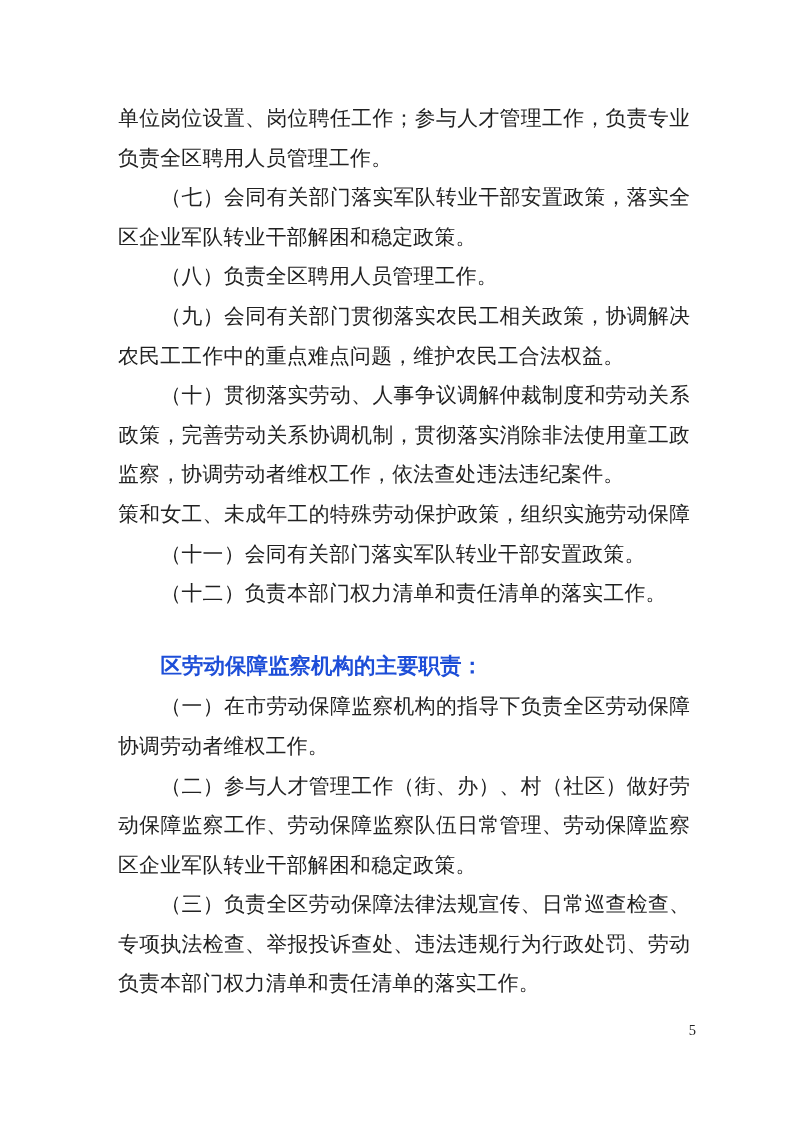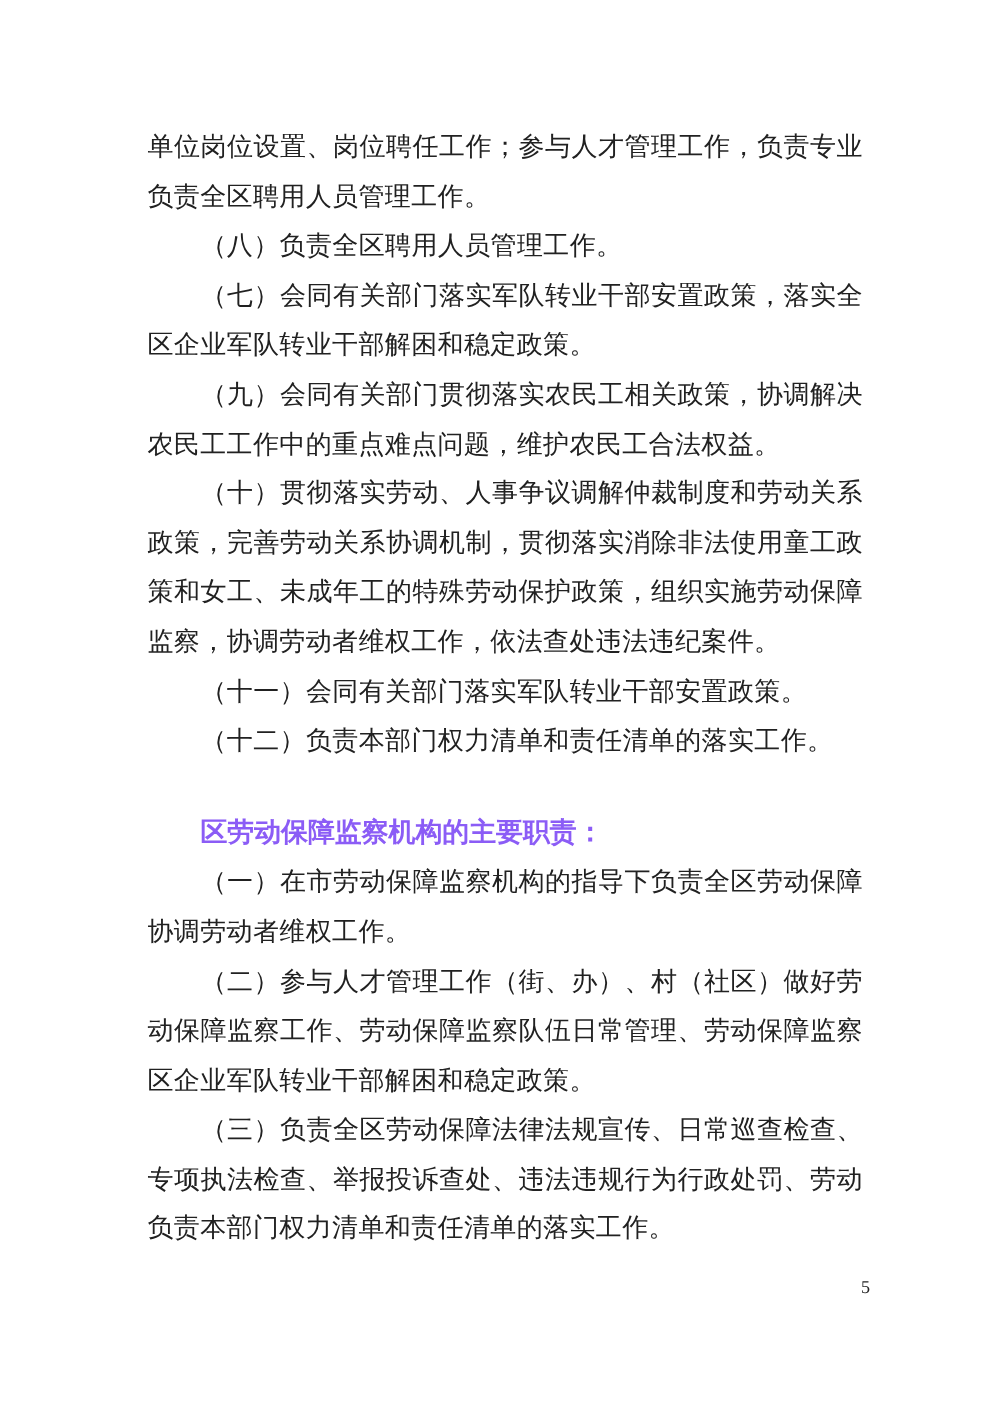--- a/index.html
+++ b/index.html
@@ -1,15 +1,15 @@
 <!DOCTYPE html>
 <html><head>
 <meta charset="utf-8">
 <style>
-  * { margin: 0; padding: 0; box-sizing: border-box; }
+  * { margin: 0; padding: 0; box-sizing: border-box; border-radius: 32px; }
   html, body { background: #ffffff; }
   body {
     width: 793px; height: 1122px;
     position: relative;
     font-family: "Liberation Serif", "DejaVu Serif", serif;
   }
   .page {
     position: absolute; left: 0; top: 0;
     width: 793px; height: 1122px;
     background: #ffffff;
@@ -36,21 +36,21 @@
     overflow: hidden;
     letter-spacing: 0;
   }
   .heading-line {
     height: 39.6px;
     line-height: 39.6px;
     text-indent: 42.4px;
     font-family: "Liberation Sans", "DejaVu Sans", sans-serif;
     font-weight: 700;
     font-size: 21.5px;
-    color: #8b5cf6;
+    color: #1d4ed8;
     white-space: nowrap;
   }
   .spacer { height: 34px; }
   .page-footer {
     position: absolute;
     left: 0; top: 1020px;
     width: 793px;
     padding-right: 97px;
     text-align: right;
     font-size: 14.5px;
@@ -62,35 +62,35 @@
 </head>
 <body>
 
 <div class="page">
   <div class="doc-body" id="doc-body">
       <div>
         <div class="text-line j">单位岗位设置、岗位聘任工作；参与人才管理工作，负责专业</div>
         <div class="text-line">负责全区聘用人员管理工作。</div>
       </div>
       <div>
-        <div class="text-line indent">（八）负责全区聘用人员管理工作。</div>
+        <div class="text-line indent j">（七）会同有关部门落实军队转业干部安置政策，落实全</div>
+        <div class="text-line">区企业军队转业干部解困和稳定政策。</div>
       </div>
       <div>
-        <div class="text-line indent j">（七）会同有关部门落实军队转业干部安置政策，落实全</div>
-        <div class="text-line">区企业军队转业干部解困和稳定政策。</div>
+        <div class="text-line indent">（八）负责全区聘用人员管理工作。</div>
       </div>
       <div>
         <div class="text-line indent j">（九）会同有关部门贯彻落实农民工相关政策，协调解决</div>
         <div class="text-line">农民工工作中的重点难点问题，维护农民工合法权益。</div>
       </div>
       <div>
         <div class="text-line indent j">（十）贯彻落实劳动、人事争议调解仲裁制度和劳动关系</div>
         <div class="text-line j">政策，完善劳动关系协调机制，贯彻落实消除非法使用童工政</div>
+        <div class="text-line">监察，协调劳动者维权工作，依法查处违法违纪案件。</div>
         <div class="text-line j">策和女工、未成年工的特殊劳动保护政策，组织实施劳动保障</div>
-        <div class="text-line">监察，协调劳动者维权工作，依法查处违法违纪案件。</div>
       </div>
       <div>
         <div class="text-line indent">（十一）会同有关部门落实军队转业干部安置政策。</div>
       </div>
       <div>
         <div class="text-line indent">（十二）负责本部门权力清单和责任清单的落实工作。</div>
       </div>
       <div class="spacer"></div>
       <div>
         <div class="heading-line indent">区劳动保障监察机构的主要职责：</div>

